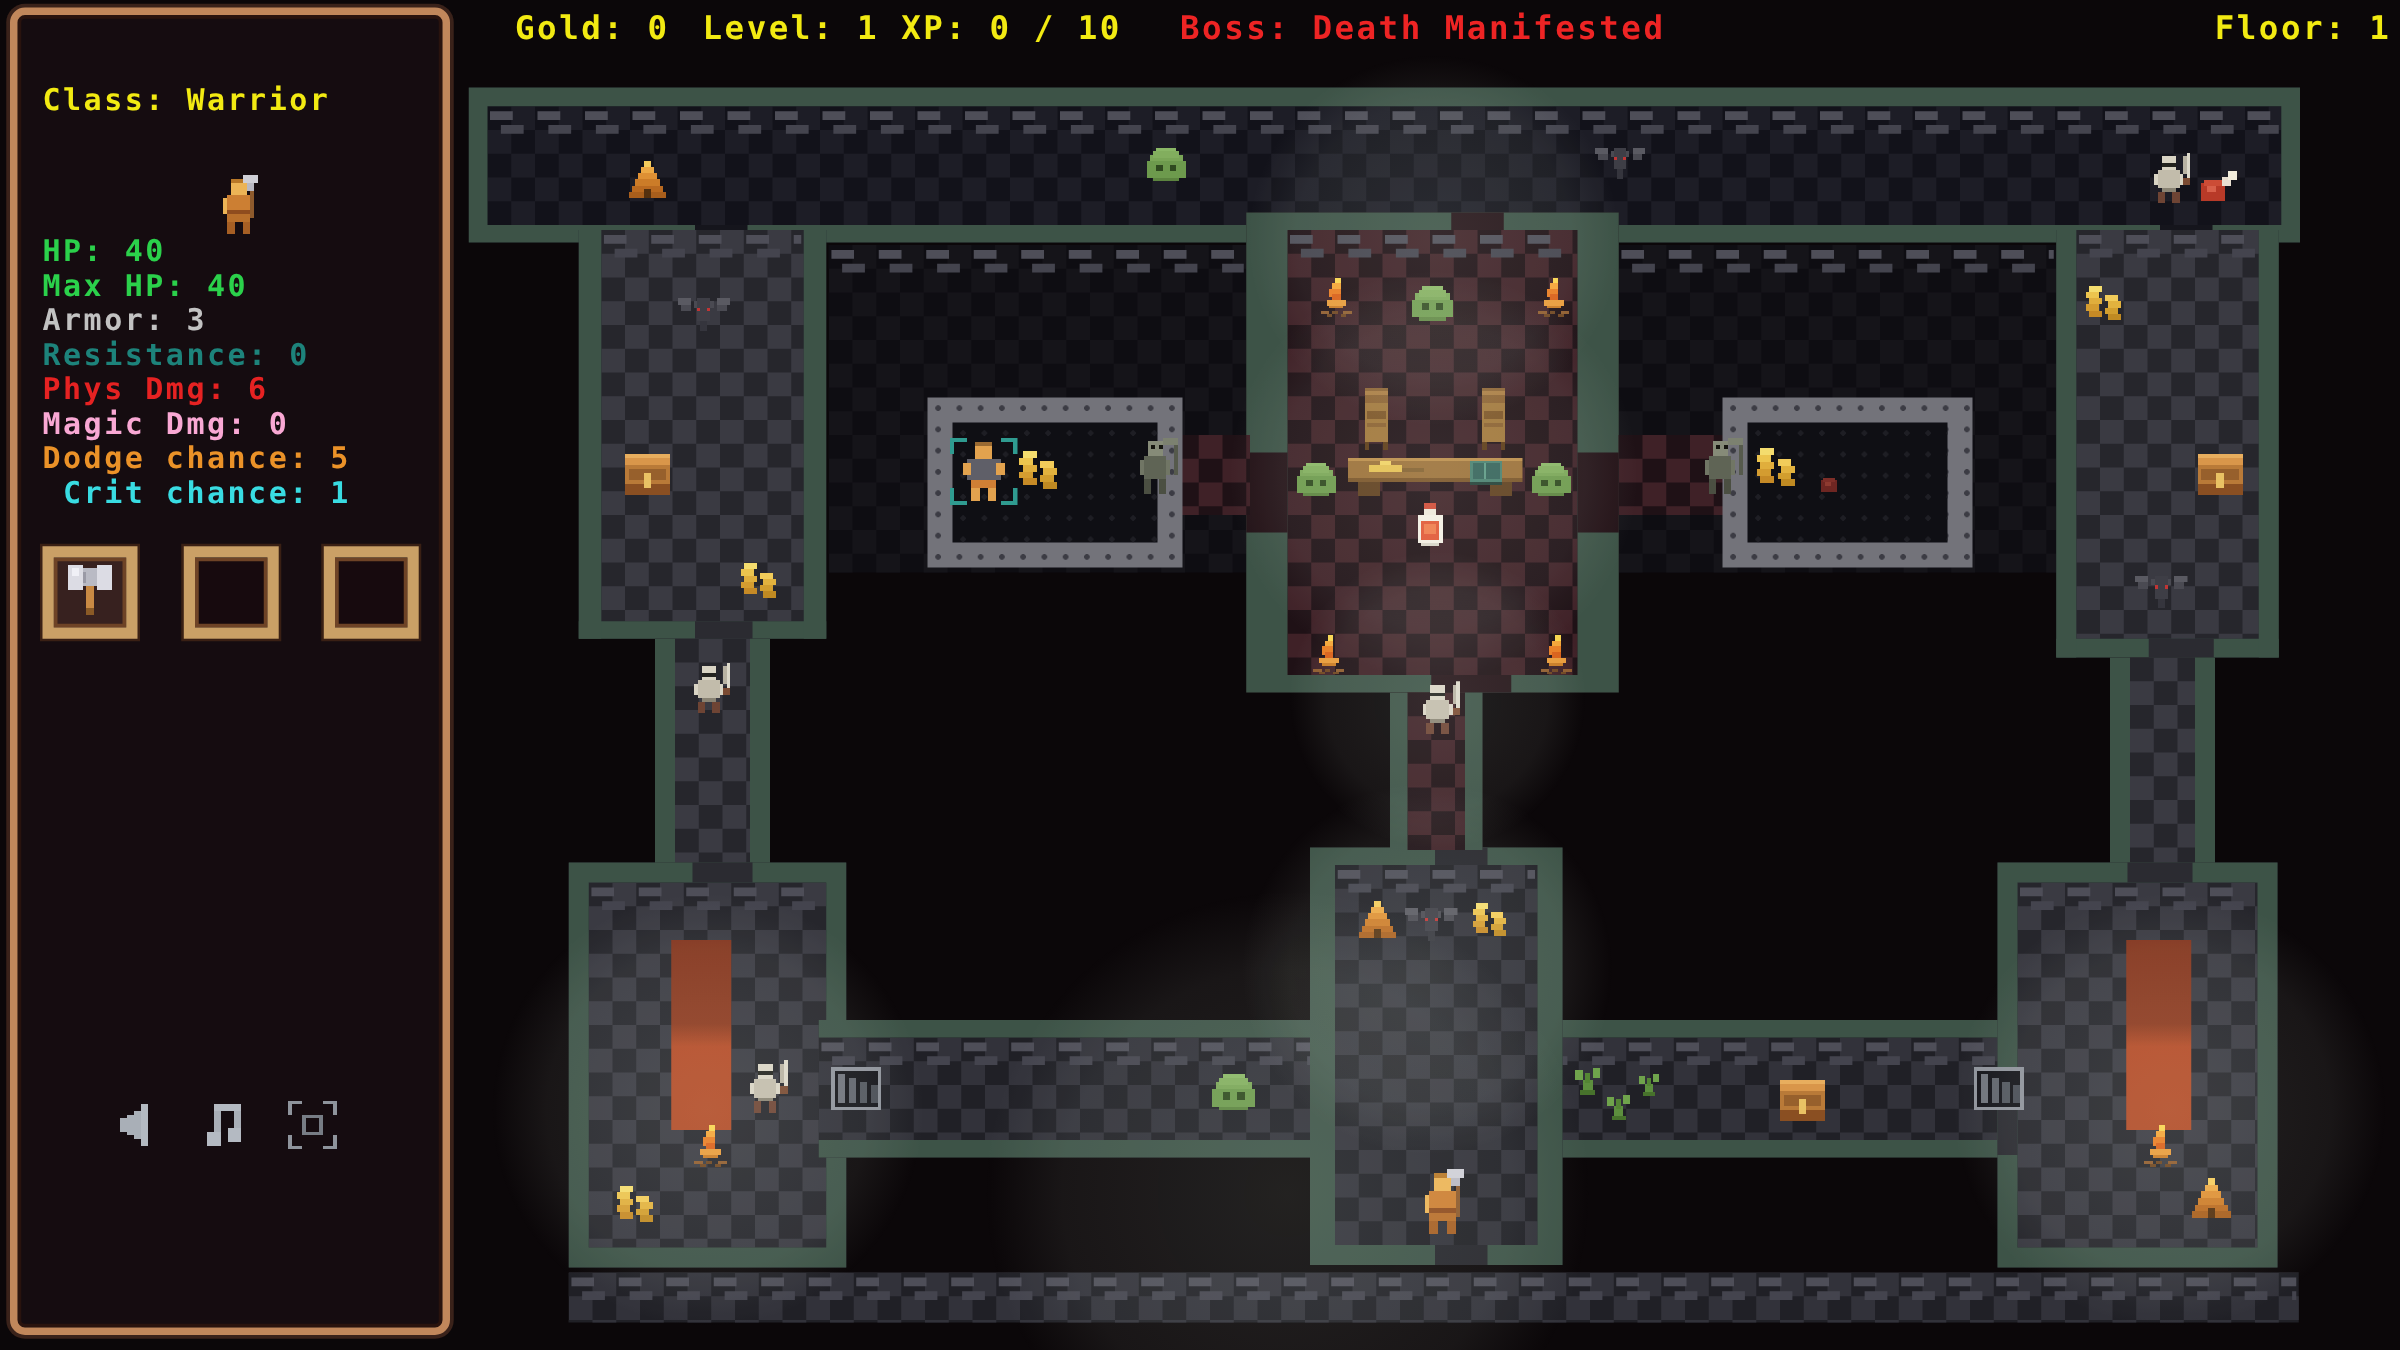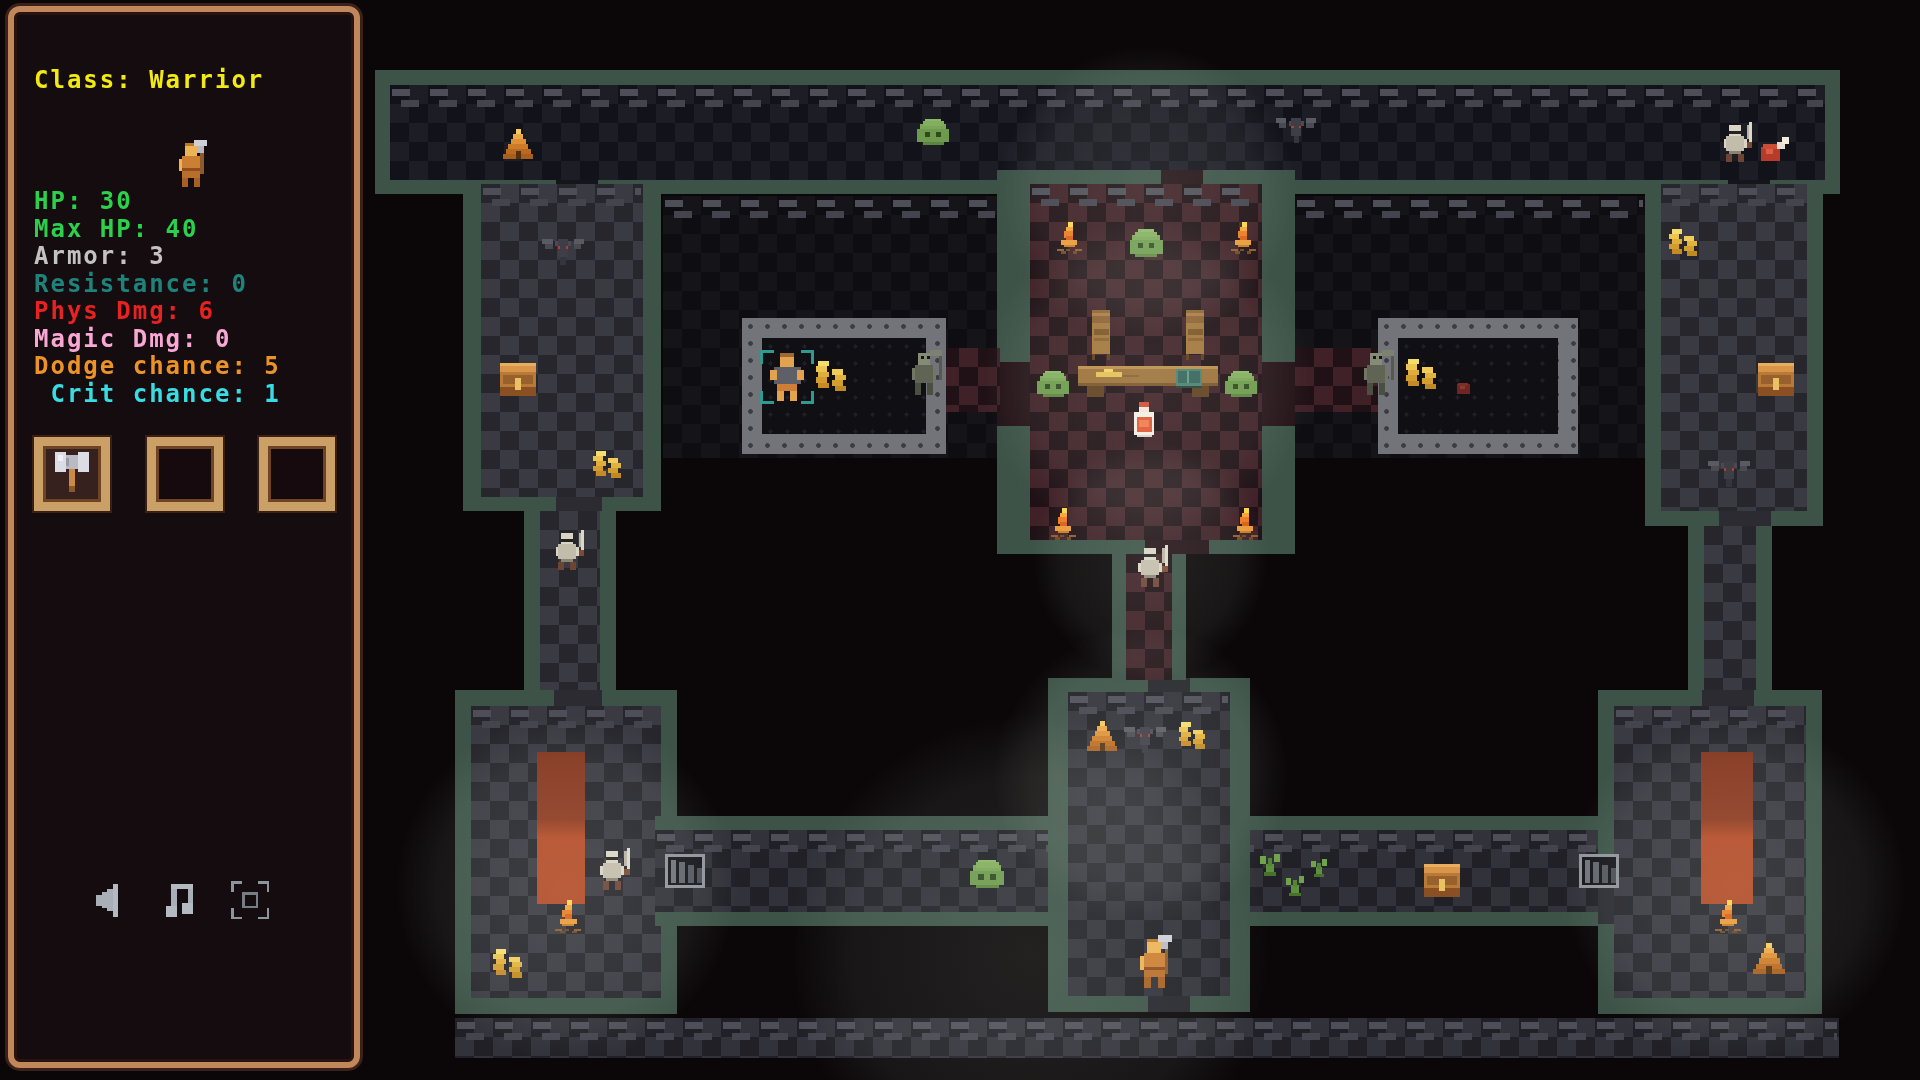--- a/index.html
+++ b/index.html
@@ -701,38 +701,45 @@
       </div>
       <div class="light" style="left: 997px; top: 42px; width: 300px; height: 300px;"></div>
       <div class="light" style="left: 982px; top: 215px; width: 330px; height: 330px;"></div>
       <div class="light" style="left: 1030px; top: 440px; width: 240px; height: 240px;"></div>
       <div class="light" style="left: 391px; top: 713px; width: 350px; height: 350px;"></div>
       <div class="light" style="left: 1561px; top: 713px; width: 350px; height: 350px;"></div>
       <div class="light" style="left: 992px; top: 625px; width: 300px; height: 300px;"></div>
       <div class="light" style="left: 785px; top: 710px; width: 490px; height: 490px;"></div>
     </div>
 
+  <div id="topbar">
+    <span class="tb ptext" style="left: 412px; color: rgb(242, 234, 18);">Gold: 0</span>
+    <span class="tb ptext" style="left: 562px; color: rgb(242, 234, 18);">Level: 1</span>
+    <span class="tb ptext" style="left: 721px; color: rgb(242, 234, 18);">XP: 0 / 10</span>
+    <span class="tb ptext" style="left: 944px; color: rgb(238, 36, 36);">Boss: Death Manifested</span>
+    <span class="tb ptext" style="right: 7px; color: rgb(242, 234, 18);">Floor: 1</span>
+  </div>
 
   <aside id="sidebar">
     <div id="class-label" class="ptext" style="color: rgb(242, 234, 18);">Class: Warrior</div>
     <div id="hero-sprite"><svg viewBox="0 0 16 16" preserveAspectRatio="none" shape-rendering="crispEdges">
           <rect x="6" y="1" width="4" height="4" fill="#ecb456"></rect>
           <rect x="6" y="1" width="4" height="1" fill="#b87828"></rect>
           <rect x="5" y="5" width="6" height="5" fill="#cc7f33"></rect>
           <rect x="4" y="6" width="1" height="4" fill="#ecb456"></rect>
           <rect x="5" y="9" width="6" height="1" fill="#8f4c1e"></rect>
           <rect x="5" y="10" width="6" height="2" fill="#b86f2b"></rect>
           <rect x="5" y="12" width="2" height="3" fill="#a65f24"></rect>
           <rect x="9" y="12" width="2" height="3" fill="#a65f24"></rect>
           <rect x="11" y="2" width="1" height="9" fill="#8d5a2c"></rect>
           <rect x="9" y="0" width="4" height="2" fill="#cfcfd6"></rect>
           <rect x="10" y="2" width="2" height="2" fill="#b9b9c2"></rect>
         </svg></div>
     <div id="stats-list">
-        <div class="stat-line" style="color: rgb(43, 209, 75);">HP: 30</div>
+        <div class="stat-line" style="color: rgb(43, 209, 75);">HP: 40</div>
         <div class="stat-line" style="color: rgb(43, 209, 75);">Max HP: 40</div>
         <div class="stat-line" style="color: rgb(194, 194, 194);">Armor: 3</div>
         <div class="stat-line" style="color: rgb(29, 131, 123);">Resistance: 0</div>
         <div class="stat-line" style="color: rgb(230, 34, 34);">Phys Dmg: 6</div>
         <div class="stat-line" style="color: #f9a8d4;">Magic Dmg: 0</div>
         <div class="stat-line" style="color: rgb(235, 146, 40);">Dodge chance: 5</div>
         <div class="stat-line" style="color: rgb(57, 220, 226); text-align: right;">Crit chance: 1</div>
       </div>
     <div id="inv-slots">
         <div class="slot filled" style="left: 20px;">

